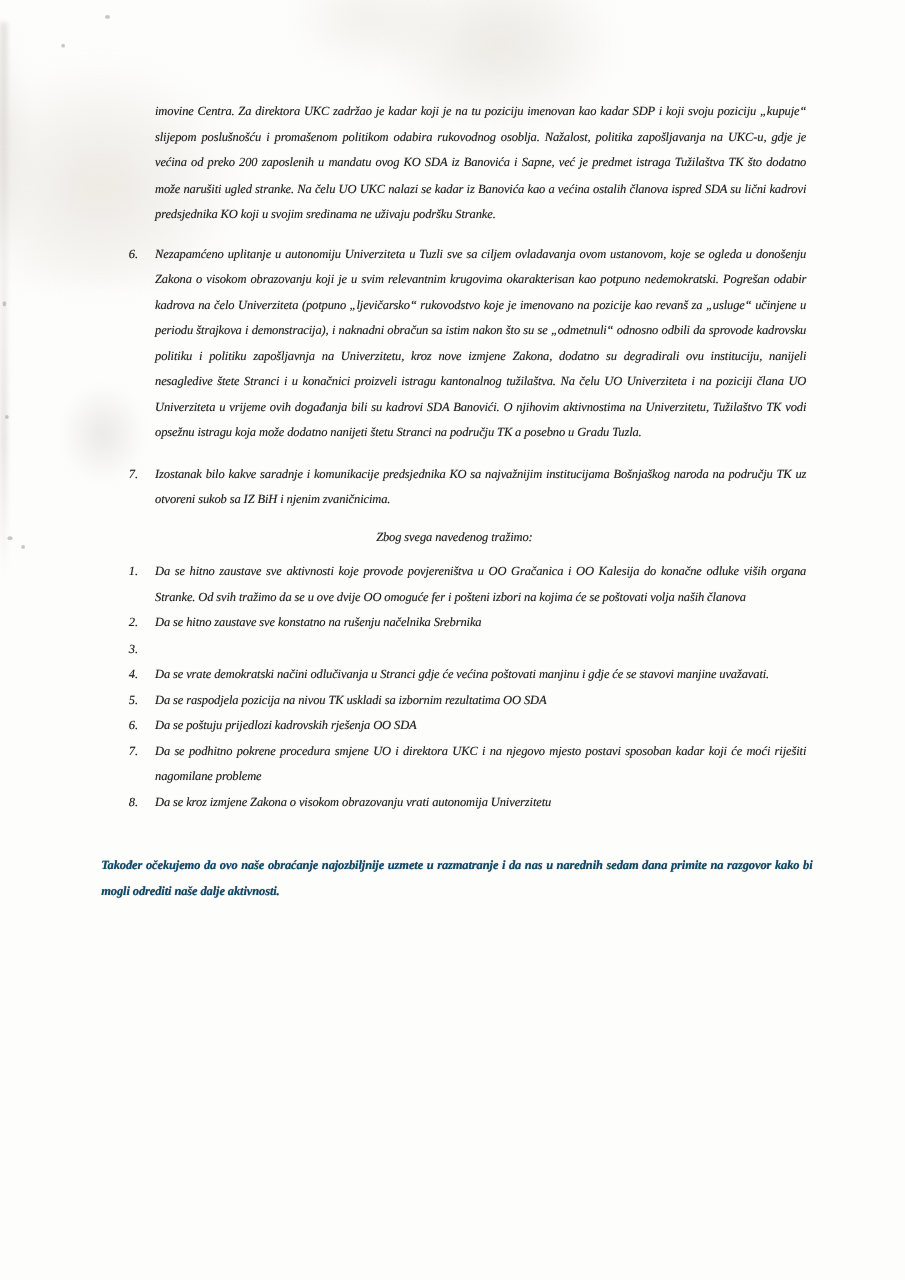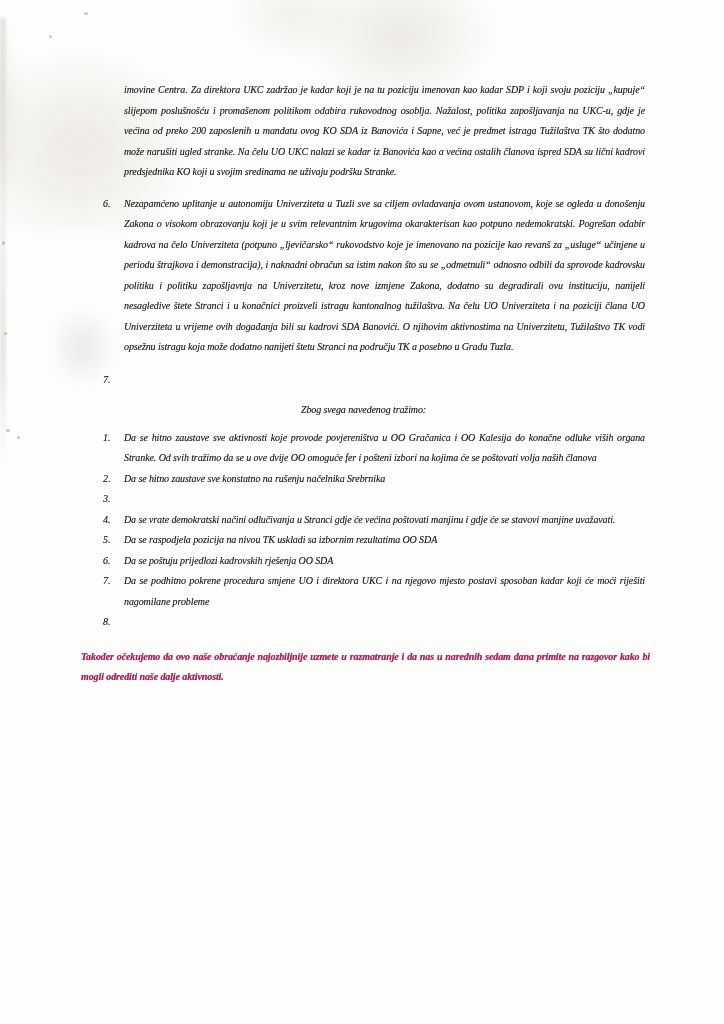--- a/index.html
+++ b/index.html
@@ -32,24 +32,24 @@
   .full { margin-left: 81px; width: 565px; }
   .intro { margin-top: 10px; text-align: center; }
   .olist { margin: 11px 0 0 103px; }
   .olist.grievances .li + .li { margin-top: 12px; }
   .li { display: flex; }
   .num { flex: none; width: 21px; }
   .litext { width: 521px; text-align: justify; }
   .consequence { margin-top: 11px; }
   .demands { margin-top: 7px; }
   .closing {
-    margin-top: 14px;
+    margin-top: 30px;
     width: 569px;
     font-weight: bold;
-    color: #be185d;
+    color: #0c4a6e;
     text-shadow: 0 0 0.7px rgba(20,20,20,0.6);
   }
   
   .smudge { position: absolute; pointer-events: none; }
   #smudge-top {
     left: -40px; top: -60px; width: 660px; height: 290px;
     background:
       radial-gradient(ellipse 170px 150px at 120px 210px, rgba(213,204,191,0.40), rgba(213,204,191,0) 70%),
       radial-gradient(ellipse 150px 110px at 440px 95px, rgba(214,207,196,0.42), rgba(214,207,196,0) 65%),
       radial-gradient(ellipse 95px 65px at 335px 75px, rgba(222,215,205,0.32), rgba(222,215,205,0) 70%),
@@ -95,20 +95,21 @@
 
     <p class="para indented">imovine Centra. Za direktora UKC zadržao je kadar koji je na tu poziciju imenovan kao kadar SDP i koji svoju poziciju „kupuje“ slijepom poslušnošću i promašenom politikom odabira rukovodnog osoblja. Nažalost, politika zapošljavanja na UKC-u, gdje je većina od preko 200 zaposlenih u mandatu ovog KO SDA iz Banovića i Sapne, već je predmet istraga Tužilaštva TK što dodatno može narušiti ugled stranke. Na čelu UO UKC nalazi se kadar iz Banovića kao a većina ostalih članova ispred SDA su lični kadrovi predsjednika KO koji u svojim sredinama ne uživaju podršku Stranke.</p>
 
     <div class="olist grievances">
       <div class="li">
         <span class="num">6.</span>
         <span class="litext">Nezapamćeno uplitanje u autonomiju Univerziteta u Tuzli sve sa ciljem ovladavanja ovom ustanovom, koje se ogleda u donošenju Zakona o visokom obrazovanju koji je u svim relevantnim krugovima okarakterisan kao potpuno nedemokratski. Pogrešan odabir kadrova na čelo Univerziteta (potpuno „ljevičarsko“ rukovodstvo koje je imenovano na pozicije kao revanš za „usluge“ učinjene u periodu štrajkova i demonstracija), i naknadni obračun sa istim nakon što su se „odmetnuli“ odnosno odbili da sprovode kadrovsku politiku i politiku zapošljavnja na Univerzitetu, kroz nove izmjene Zakona, dodatno su degradirali ovu instituciju, nanijeli nesagledive štete Stranci i u konačnici proizveli istragu kantonalnog tužilaštva. Na čelu UO Univerziteta i na poziciji člana UO Univerziteta u vrijeme ovih događanja bili su kadrovi SDA Banovići. O njihovim aktivnostima na Univerzitetu, Tužilaštvo TK vodi opsežnu istragu koja može dodatno nanijeti štetu Stranci na području TK a posebno u Gradu Tuzla.</span>
       </div>
       <div class="li">
         <span class="num">7.</span>
+        <span class="litext">Izostanak bilo kakve saradnje i komunikacije predsjednika KO sa najvažnijim institucijama Bošnjaškog naroda na području TK uz otvoreni sukob sa IZ BiH i njenim zvaničnicima.</span>
       </div>
     </div>
 
 
     <p class="para full intro">Zbog svega navedenog tražimo:</p>
 
     <div class="olist demands">
       <div class="li">
         <span class="num">1.</span>
         <span class="litext">Da se hitno zaustave sve aktivnosti koje provode povjereništva u OO Gračanica i OO Kalesija do konačne odluke viših organa Stranke. Od svih tražimo da se u ove dvije OO omoguće fer i pošteni izbori na kojima će se poštovati volja naših članova</span>
@@ -131,19 +132,20 @@
       <div class="li">
         <span class="num">6.</span>
         <span class="litext">Da se poštuju prijedlozi kadrovskih rješenja OO SDA</span>
       </div>
       <div class="li">
         <span class="num">7.</span>
         <span class="litext">Da se podhitno pokrene procedura smjene UO i direktora UKC i na njegovo mjesto postavi sposoban kadar koji će moći riješiti nagomilane probleme</span>
       </div>
       <div class="li">
         <span class="num">8.</span>
+        <span class="litext">Da se kroz izmjene Zakona o visokom obrazovanju vrati autonomija Univerzitetu</span>
       </div>
     </div>
 
     <p class="para full closing">Također očekujemo da ovo naše obraćanje najozbiljnije uzmete u razmatranje i da nas u narednih sedam dana primite na razgovor kako bi mogli odrediti naše dalje aktivnosti.</p>
 
   </div>
 </div>
 
 </body></html>

